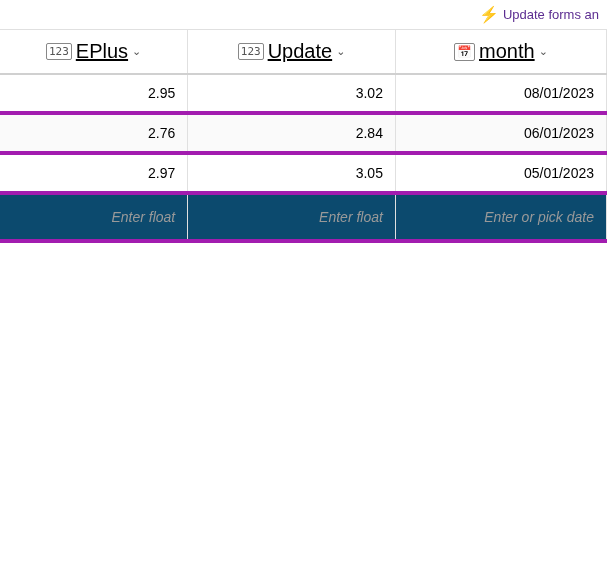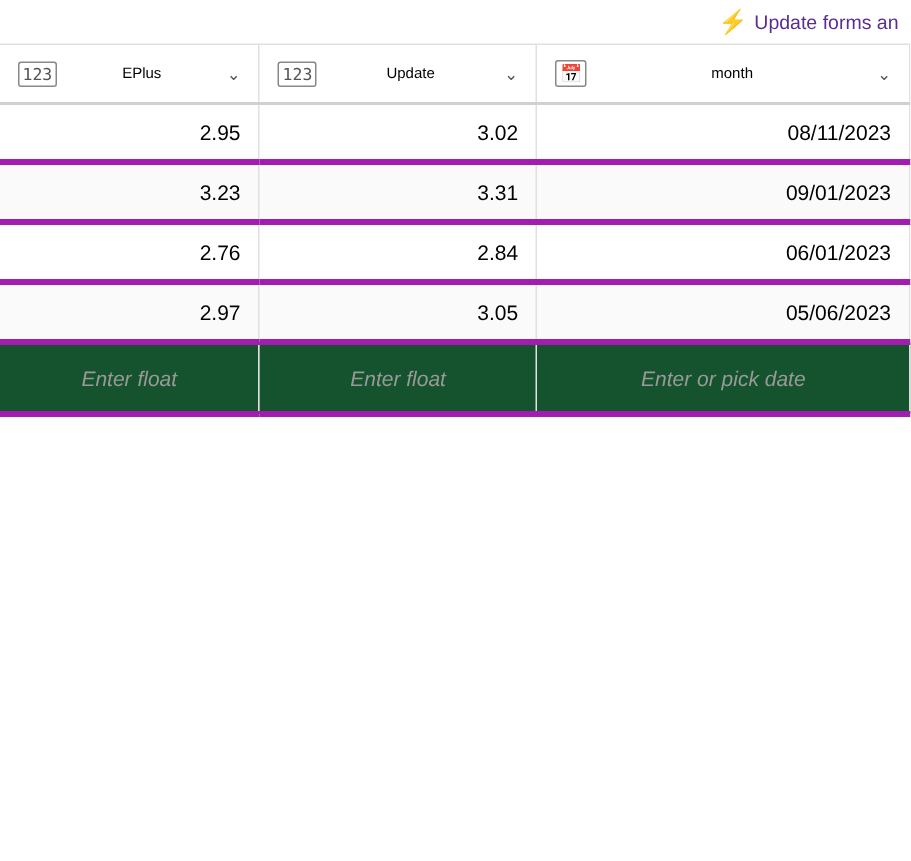--- a/index.html
+++ b/index.html
@@ -62,36 +62,37 @@
       white-space: nowrap;
     }
 
     th:first-child {
       border-left: none;
     }
 
     th .col-header {
       display: flex;
       align-items: center;
-      justify-content: space-between;
+      justify-content: center;
       gap: 4px;
       cursor: pointer;
     }
 
     .col-icon {
       font-size: 11px;
       color: #555;
       border: 1px solid #888;
       padding: 1px 2px;
       border-radius: 2px;
       font-family: monospace;
     }
 
     .col-label {
-      font-size: 10px;
+      font-size: 20px;
+      text-decoration: underline;
     }
 
     .chevron {
       font-size: 11px;
       color: #555;
     }
 
     td {
       padding: 10px 12px;
       text-align: right;
@@ -101,24 +102,23 @@
       margin-top: 13px;
     }
 
     tr:nth-child(even) td {
       background-color: #fafafa;
     }
 
     .footer-row td {
       color: #999;
       font-style: italic;
-      background: #14532d;
+      background: #0c4a6e;
       border-top: 1px solid #d0d0d0;
       padding: 14px 12px;
-      text-align: center;
     }
 
     .calendar-icon {
       font-size: 12px;
       color: #555;
       border: 1px solid #888;
       padding: 1px 2px;
       border-radius: 2px;
     }
   </style>
@@ -156,36 +156,31 @@
             <span class="col-label">month</span>
             <span class="chevron">⌄</span>
           </div>
         </th>
       </tr>
     </thead>
     <tbody id="table-body">
     <tr>
           <td>2.95</td>
           <td>3.02</td>
-          <td>08/11/2023</td>
-        </tr>
-        <tr>
-          <td>3.23</td>
-          <td>3.31</td>
-          <td>09/01/2023</td>
+          <td>08/01/2023</td>
         </tr>
         <tr>
           <td>2.76</td>
           <td>2.84</td>
           <td>06/01/2023</td>
         </tr>
         <tr>
           <td>2.97</td>
           <td>3.05</td>
-          <td>05/06/2023</td>
+          <td>05/01/2023</td>
         </tr>
       </tbody>
     <tfoot>
       <tr class="footer-row">
         <td>
           <span>Enter float</span>
         </td>
         <td>
           <span>Enter float</span>
         </td>

